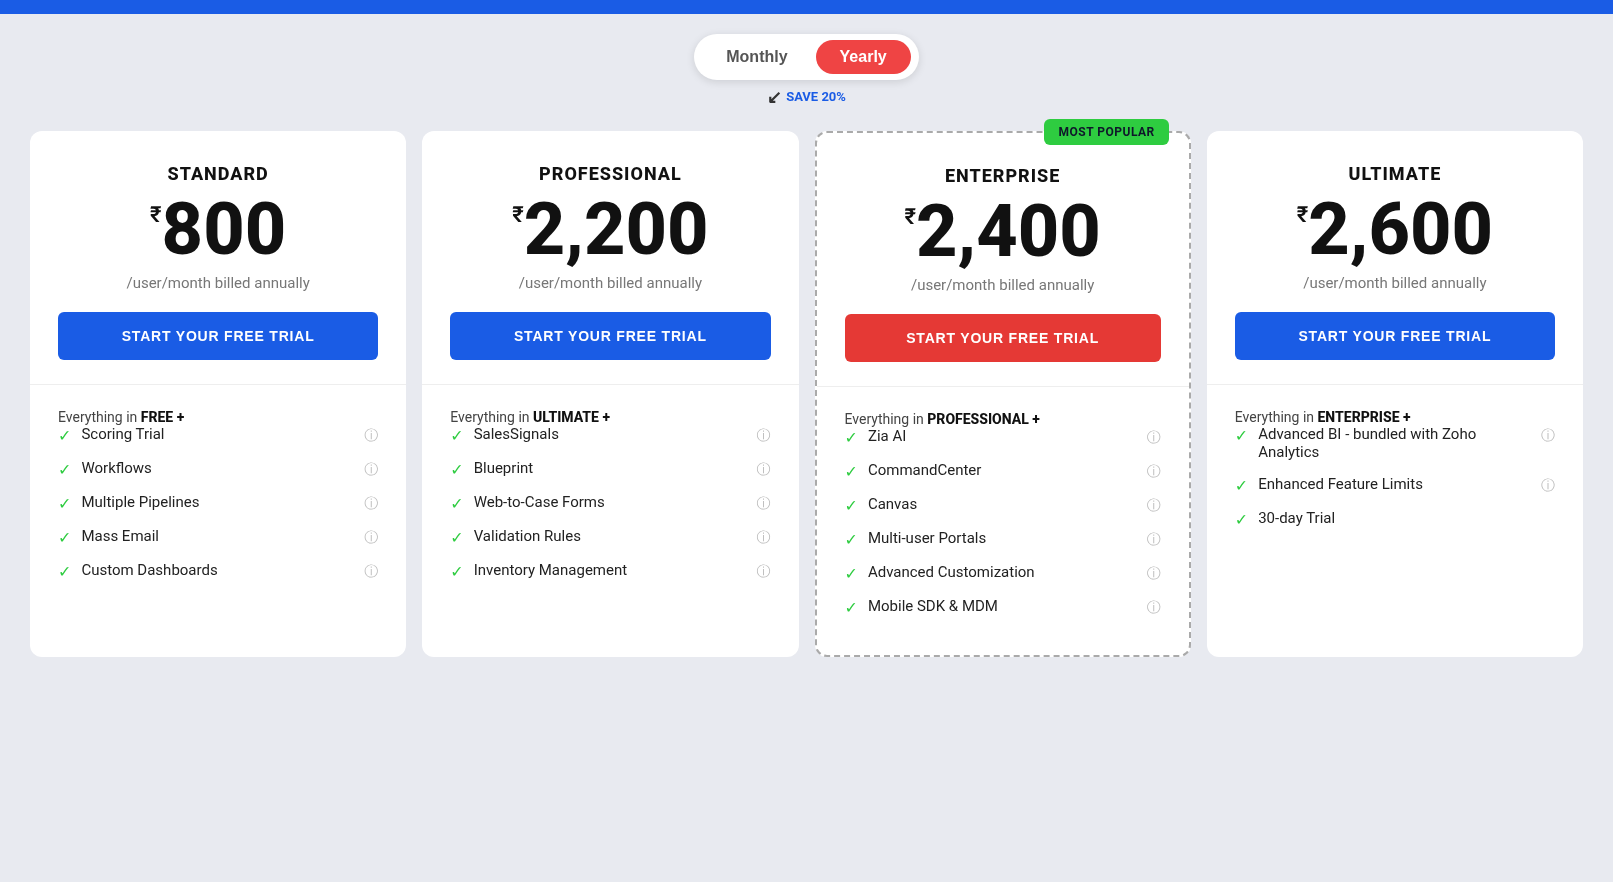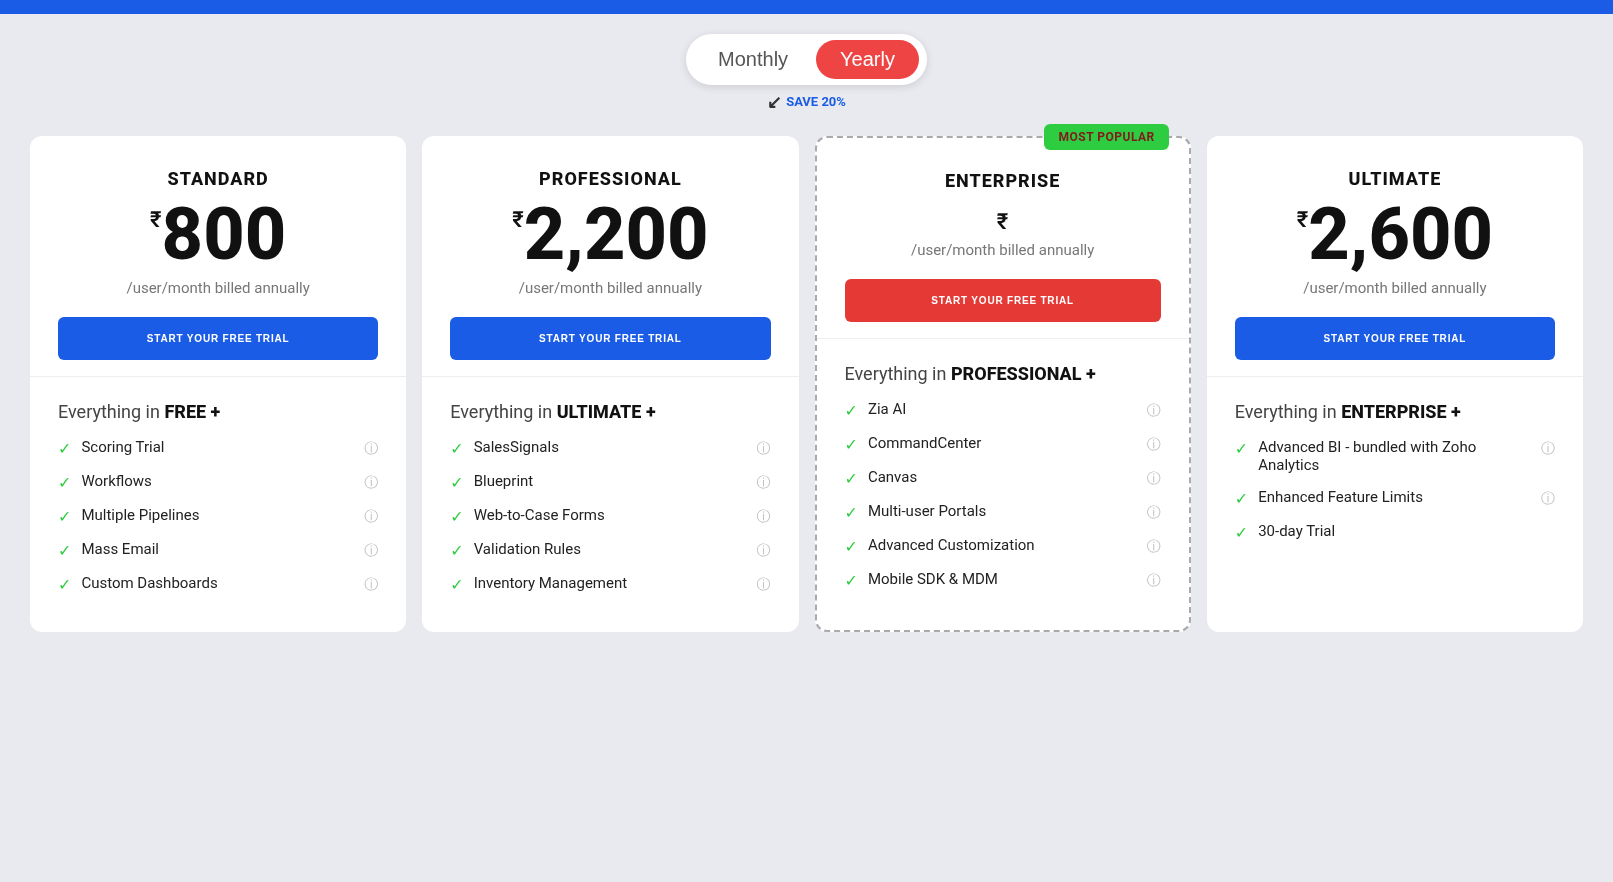--- a/index.html
+++ b/index.html
@@ -26,22 +26,22 @@
       background: #fff;
       border-radius: 50px;
       padding: 6px 8px;
       display: flex;
       gap: 4px;
       box-shadow: 0 2px 8px rgba(0,0,0,0.12);
     }
     .toggle-option {
       padding: 8px 24px;
       border-radius: 50px;
-      font-size: 20px;
-      font-weight: 400;
+      font-size: 16px;
+      font-weight: 700;
       cursor: pointer;
       color: #555;
       border: none;
       background: transparent;
     }
     .toggle-option.active {
       background: #ef4444;
       color: #fff;
     }
     .save-badge {
@@ -74,29 +74,29 @@
     }
     .plan-card.popular {
       border: 2px dashed #aaa;
       border-radius: 12px;
     }
     .most-popular-badge {
       position: absolute;
       top: -14px;
       right: 20px;
       background: #2ecc40;
-      color: #7f1d1d;
+      color: #0f172a;
       font-size: 12px;
       font-weight: 700;
       padding: 6px 14px;
       border-radius: 6px;
       letter-spacing: 0.5px;
     }
     .plan-header {
-      padding: 32px 28px 16px;
+      padding: 32px 28px 24px;
       text-align: center;
       border-bottom: 1px solid #eee;
     }
     .plan-name {
       font-size: 18px;
       font-weight: 800;
       letter-spacing: 1px;
       color: #111;
       margin-bottom: 10px;
     }
@@ -123,41 +123,40 @@
       font-size: 15px;
       color: #777;
       margin-bottom: 20px;
     }
     .cta-button {
       display: block;
       width: 100%;
       padding: 16px;
       border: none;
       border-radius: 6px;
-      font-size: 10px;
+      font-size: 14px;
       font-weight: 800;
       letter-spacing: 0.8px;
       cursor: pointer;
       color: #fff;
       text-align: center;
     }
     .cta-button.blue {
       background: #1a5ce5;
     }
     .cta-button.red {
       background: #e53935;
     }
     .plan-features {
       padding: 24px 28px;
       flex: 1;
     }
     .features-intro {
-      font-size: 18px;
+      font-size: 14px;
       color: #444;
-      margin-bottom: 16px;
     }
     .features-intro strong {
       font-weight: 800;
       color: #111;
     }
     .feature-item {
       display: flex;
       align-items: flex-start;
       gap: 10px;
       margin-bottom: 14px;
@@ -294,20 +293,21 @@
     </div>
 
     </div>
   </div>
       <div class="plan-card popular">
     <div class="most-popular-badge">MOST POPULAR</div>
     <div class="plan-header">
       <div class="plan-name">ENTERPRISE</div>
       <div class="plan-price">
         <span class="currency">₹</span>
+        <span class="amount">2,400</span>
       </div>
       <div class="billing-note">/user/month billed annually</div>
       <button class="cta-button red">START YOUR FREE TRIAL</button>
     </div>
     <div class="plan-features">
       <div class="features-intro">
         Everything in <strong>PROFESSIONAL +</strong>
       </div>
 
     <div class="feature-item">

